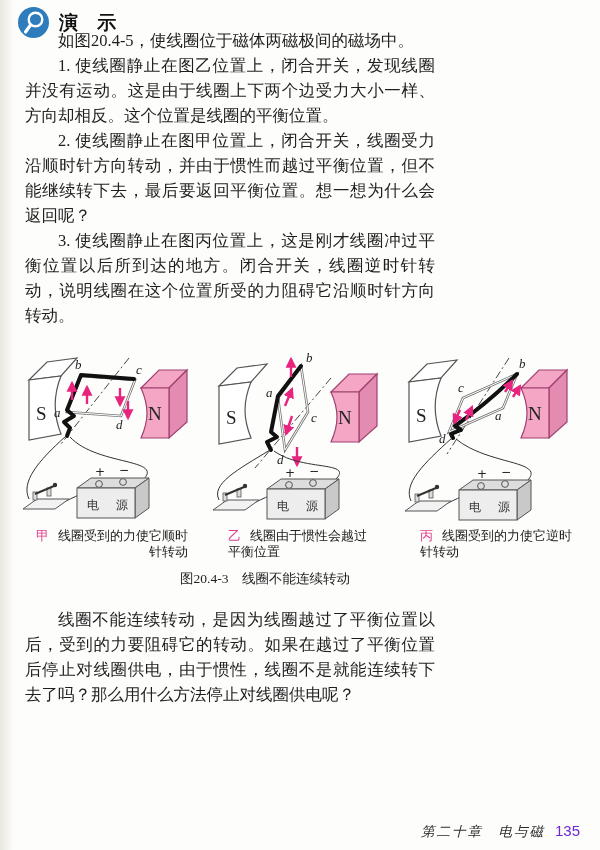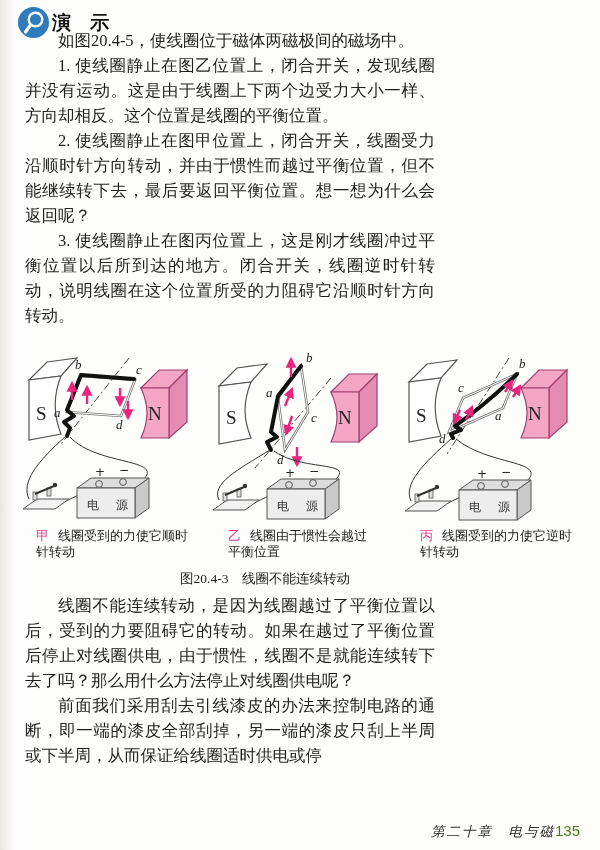--- a/index.html
+++ b/index.html
@@ -7,67 +7,67 @@
     width:600px;height:850px;position:relative;overflow:hidden;
     background:#fdfdfc;
     font-family:"Liberation Serif","DejaVu Serif",serif;
     color:#1e1e1e;
   }
   .page-edge{
     position:absolute;left:0;top:0;bottom:0;width:14px;
     background:linear-gradient(to right,#e9e7e2,#fdfdfc);
   }
   
-  .demo-header{position:absolute;top:7px;left:18px;display:flex;align-items:center;gap:3px;}
+  .demo-header{position:absolute;top:7px;left:18px;display:flex;align-items:center;gap:10px;}
   .demo-icon{width:31px;height:31px;display:block;}
   .demo-title{
     font-family:"Liberation Sans","DejaVu Sans",sans-serif;
     font-size:19px;font-weight:bold;letter-spacing:7px;color:#111;
   }
   
   .textblock{
     position:absolute;left:25px;width:410px;
     font-size:16.5px;line-height:25px;text-align:justify;
   }
   .textblock p{margin:0;text-indent:2em;}
   #text-top{top:28px;}
-  #text-bottom{top:593px;}
+  #text-bottom{top:607px;}
   
   .figure-band{position:absolute;top:346px;left:0;width:600px;height:182px;}
   .diagram{position:absolute;top:0;width:186px;height:182px;}
   #diagram-jia{left:17px;}
   #diagram-yi{left:207px;}
   #diagram-bing{left:397px;}
   .diagram svg{width:186px;height:182px;display:block;}
   svg text{font-family:"Liberation Serif","DejaVu Serif",serif;}
   .corner-label{font-style:italic;font-size:13px;fill:#222;}
   .pole-label{font-size:19px;fill:#222;}
   .battery-label{font-size:12px;fill:#333;letter-spacing:7px;}
   .terminal-sign{font-size:12px;fill:#222;font-family:"DejaVu Sans",sans-serif;}
   
   .caption-row{position:absolute;top:528px;left:0;width:600px;height:40px;
     font-size:13px;line-height:16px;color:#222;}
   .diagram-caption{position:absolute;top:0;}
-  #caption-jia{left:36px;width:152px;}
+  #caption-jia{left:36px;width:152px;text-align:right;}
   #caption-yi{left:228px;width:150px;}
   #caption-bing{left:420px;width:160px;}
   .caption-tag{color:#e0408c;margin-right:9px;}
   .figure-caption{
     position:absolute;top:570px;left:0;width:530px;text-align:center;
     font-size:13.5px;color:#1e1e1e;
   }
   
   .page-footer{
     position:absolute;top:822px;right:20px;
-    display:flex;align-items:baseline;
+    display:flex;align-items:baseline;gap:10px;
   }
   .footer-chapter{font-style:italic;font-size:13.5px;color:#2a2a2a;letter-spacing:2px;}
   .footer-pagenum{
     font-family:"Liberation Sans","DejaVu Sans",sans-serif;
-    font-size:15px;color:#4d7c0f;
+    font-size:15px;color:#6d28d9;
   }
 </style>
 </head>
 <body>
 
 <div class="page-edge"></div>
 
 <svg width="0" height="0" style="position:absolute">
   <defs>
     <marker id="arrowM" viewBox="0 0 10 10" refX="8" refY="5" markerWidth="4.6" markerHeight="4.6" orient="auto">
@@ -246,19 +246,18 @@
   </div>
   <div class="diagram-caption" id="caption-yi">
     <span class="caption-tag">乙</span><span>线圈由于惯性会越过平衡位置</span>
   </div>
 </div>
 
 <div class="figure-caption">图20.4-3　线圈不能连续转动</div>
 
 <div class="textblock" id="text-bottom">
   <p>线圈不能连续转动，是因为线圈越过了平衡位置以后，受到的力要阻碍它的转动。如果在越过了平衡位置后停止对线圈供电，由于惯性，线圈不是就能连续转下去了吗？那么用什么方法停止对线圈供电呢？</p>
-  <p>前面我们采用刮去引线漆皮的办法来控制电路的通断，即一端的漆皮全部刮掉，另一端的漆皮只刮上半周或下半周，从而保证给线圈适时供电或停</p>
 </div>
 
 <div class="page-footer">
   <span class="footer-chapter">第二十章　电与磁</span>
   <span class="footer-pagenum">135</span>
 </div>
 
 </body></html>

